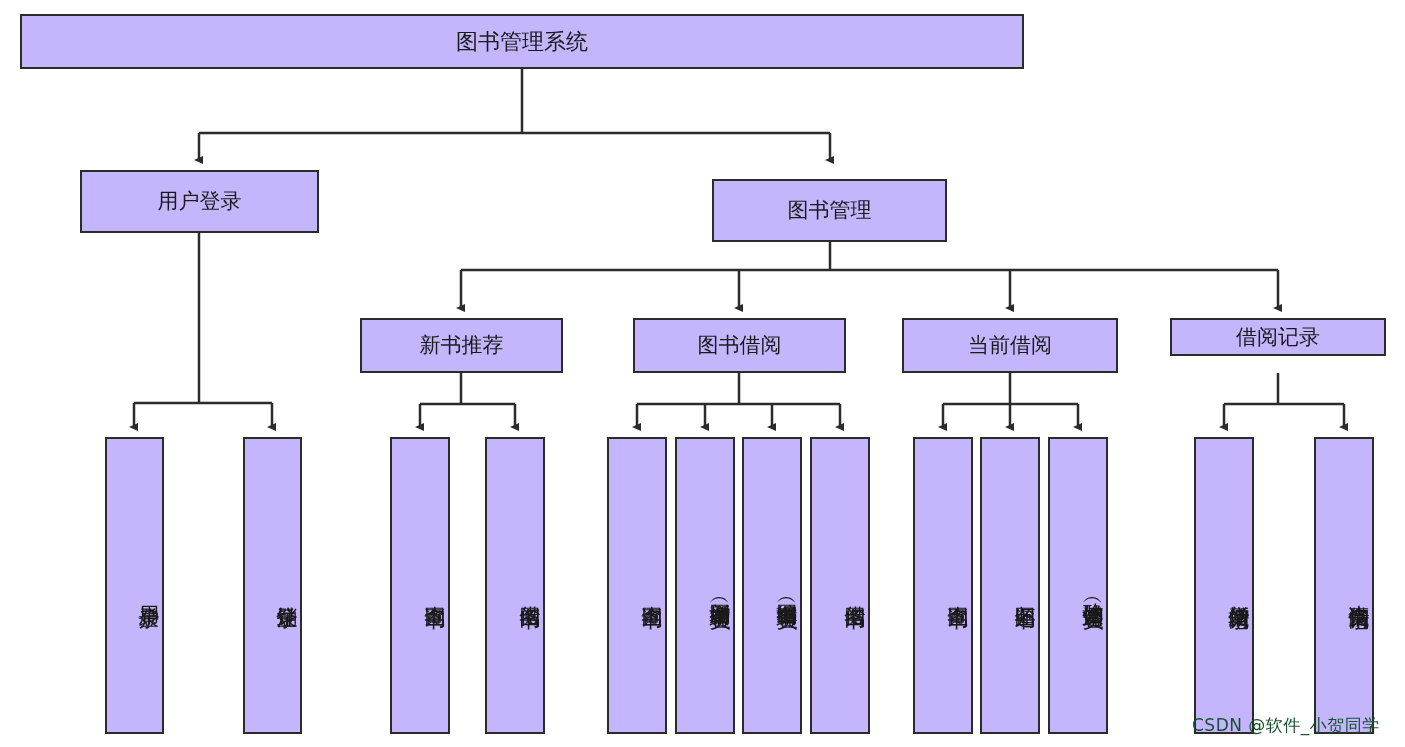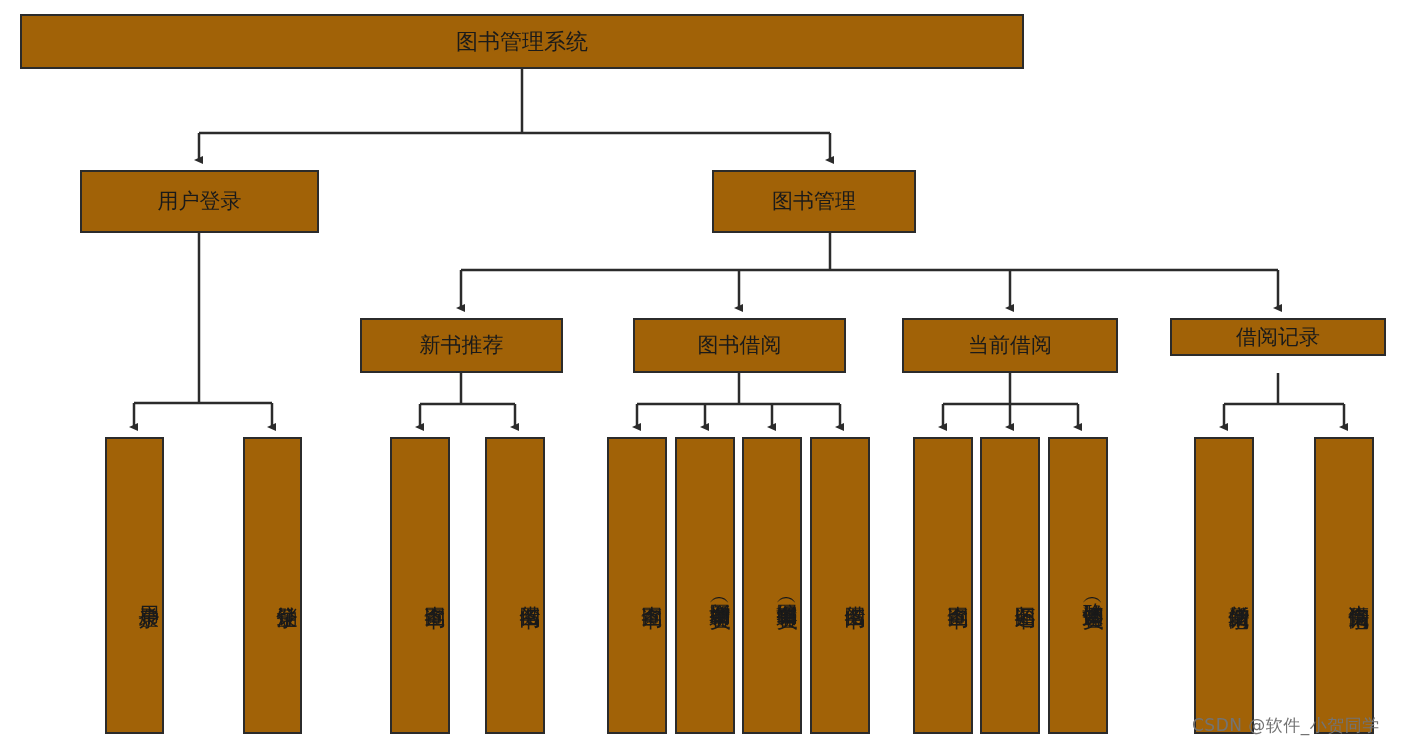--- a/index.html
+++ b/index.html
@@ -21,21 +21,21 @@
     position: absolute;
     left: 0;
     top: 0;
     width: 1405px;
     height: 747px;
     pointer-events: none;
   }
   .node {
     position: absolute;
     box-sizing: border-box;
-    background: #a16207;
+    background: #c4b5fd;
     border: 2px solid #2b2b2b;
     display: flex;
     align-items: center;
     justify-content: center;
     text-align: center;
     color: #1a1a1a;
     line-height: 1.25;
   }
   .node.horiz {
     font-size: 21px;
@@ -57,21 +57,21 @@
     white-space: pre-line;
   }
   .node.vert .label {
     writing-mode: vertical-rl;
     text-orientation: upright;
     white-space: nowrap;
   }
   .watermark {
     position: absolute;
     font-size: 17px;
-    color: #737373;
+    color: #14532d;
     white-space: nowrap;
     letter-spacing: 0.5px;
   }
 </style>
 </head>
 <body>
 
 <div id="canvas">
 
   <svg class="connectors" viewBox="0 0 1405 747">
@@ -124,21 +124,21 @@
     </g>
   </svg>
 
   <div class="node root" id="node-root" style="left: 20px; top: 14px; width: 1004px; height: 55px;">
     <span class="label">图书管理系统</span>
   </div>
 
   <div class="node horiz" id="node-l1-0" style="left: 80px; top: 170px; width: 239px; height: 63px;">
     <span class="label">用户登录</span>
   </div>
-  <div class="node horiz" id="node-l1-1" style="left: 712px; top: 170px; width: 204px; height: 63px;">
+  <div class="node horiz" id="node-l1-1" style="left: 712px; top: 179px; width: 235px; height: 63px;">
     <span class="label">图书管理</span>
   </div>
 
   <div class="node horiz" id="node-l2-1" style="left: 633px; top: 318px; width: 213px; height: 55px;">
     <span class="label">图书借阅</span>
   </div>
   <div class="node horiz" id="node-l2-0" style="left: 360px; top: 318px; width: 203px; height: 55px;">
     <span class="label">新书推荐</span>
   </div>
   <div class="node horiz" id="node-l2-2" style="left: 902px; top: 318px; width: 216px; height: 55px;">

